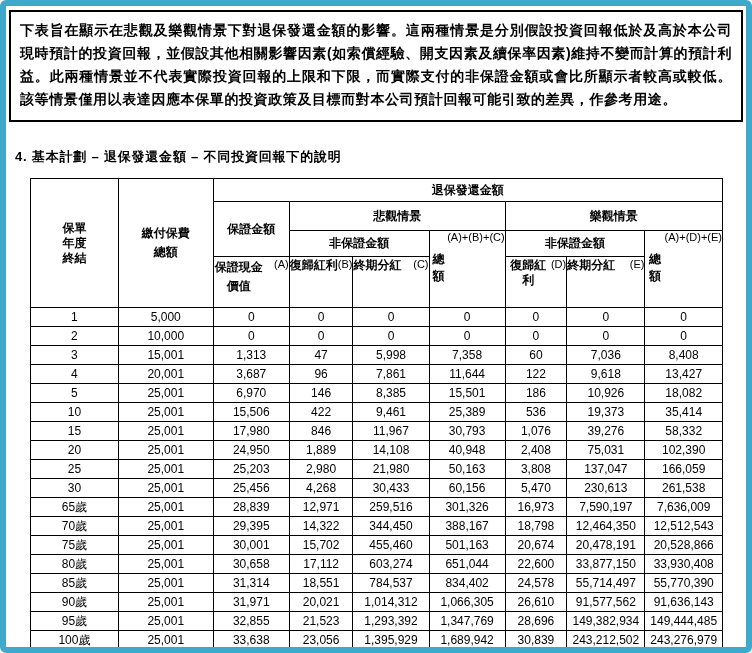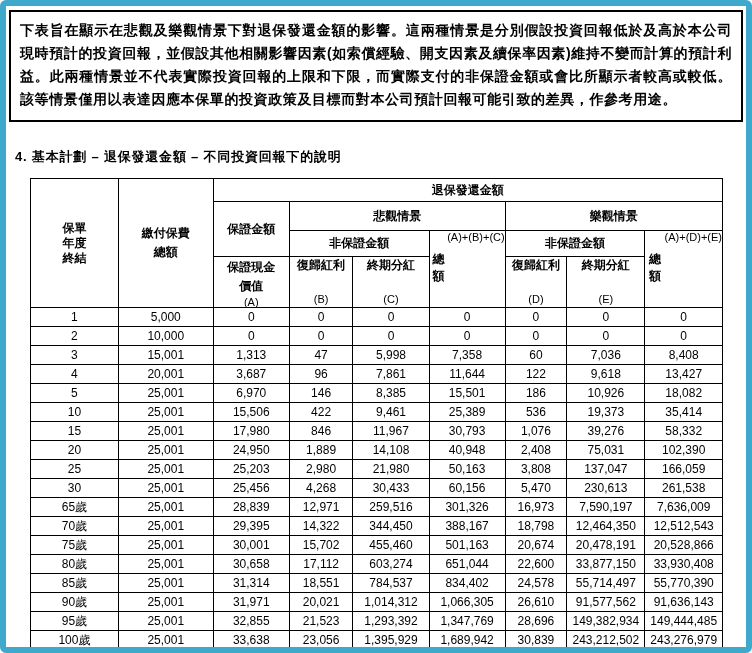--- a/index.html
+++ b/index.html
@@ -42,21 +42,21 @@
     vertical-align:middle;
     text-align:center;
   }
   thead th{font-weight:bold;}
   .h-r1{height:23px;}
   .h-r2{height:29px;}
   .h-r3{height:26px;}
   .h-r4{height:49px;}
   .wrap2{display:inline-block;width:2.1em;line-height:15px;}
   .wrap4{display:inline-block;width:4.2em;line-height:19px;}
-  .vcell{display:flex;flex-direction:column;justify-content:space-between;height:47px;padding:1px 0 2px 0;}
+  .vcell{display:flex;flex-direction:row;justify-content:space-between;height:47px;padding:1px 0 2px 0;}
   .vcell .lbl{line-height:15px;}
   .vcell .letter{font-weight:normal;font-size:11px;}
   .tcell{display:flex;flex-direction:row;height:74px;padding:0 0 2px 0;}
   .tcell .lbl{flex:1;display:flex;align-items:center;justify-content:center;}
   .tcell .formula{font-weight:normal;font-size:11px;}
   tbody td{
     height:18px;
     font-size:11px;
     font-weight:normal;
     text-align:right;

